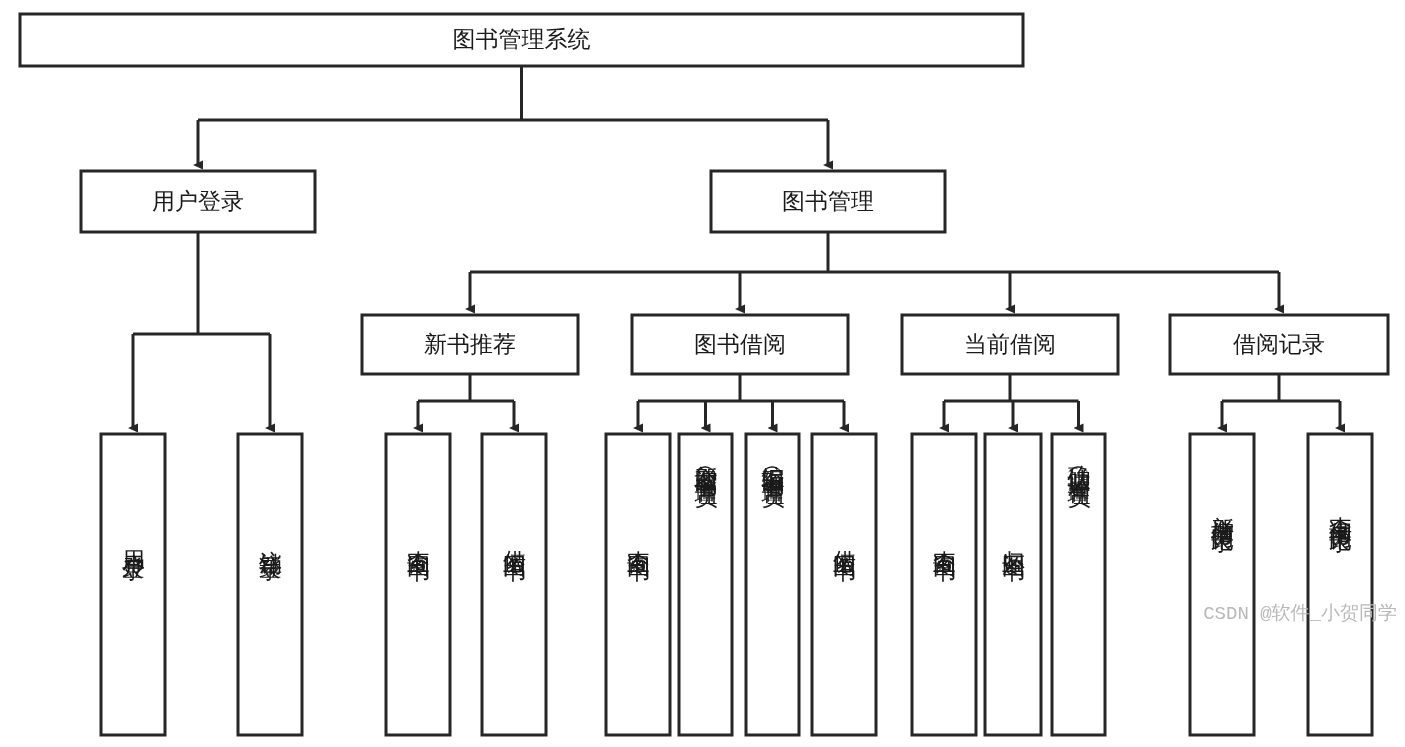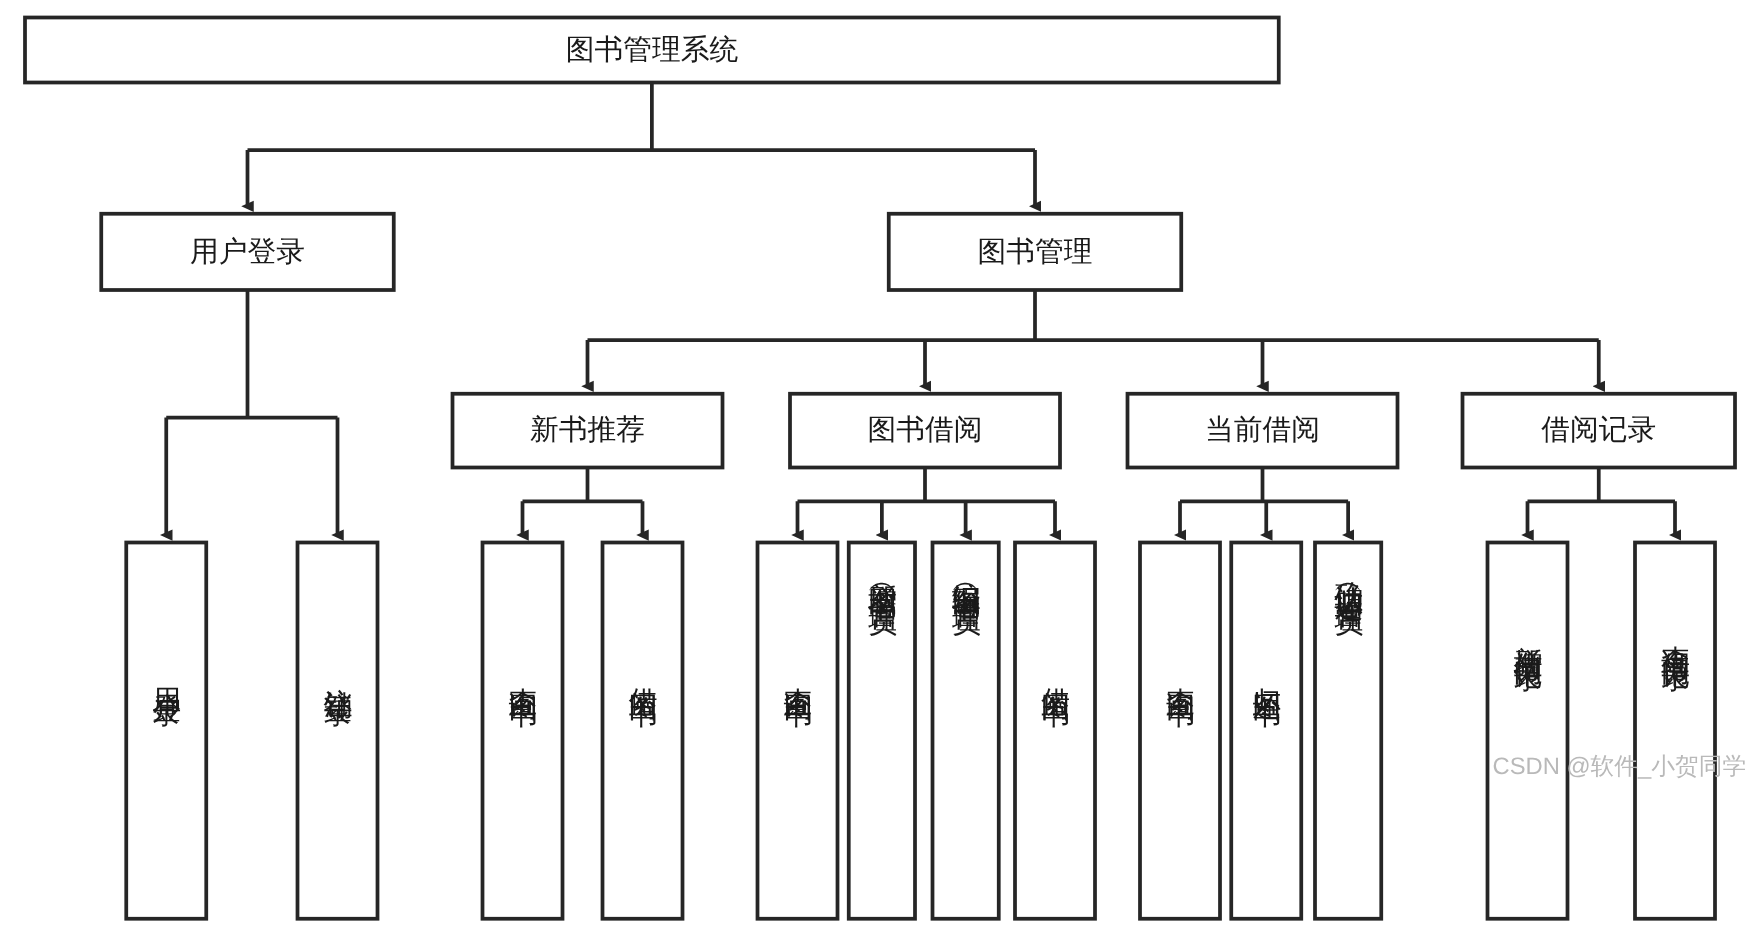--- a/index.html
+++ b/index.html
@@ -46,21 +46,21 @@
   }
   .connector {
     stroke: #262626;
     stroke-width: 3;
     fill: none;
   }
   .watermark {
     position: absolute;
     right: 8px;
     bottom: 4px;
-    font-family: Liberation Sans, sans-serif;
+    font-family: Liberation Mono, monospace;
     font-size: 19px;
     color: #b9b9b9;
     white-space: nowrap;
     pointer-events: none;
   }
 </style>
 </head>
 <body>
 
 <div id="diagram-root">

